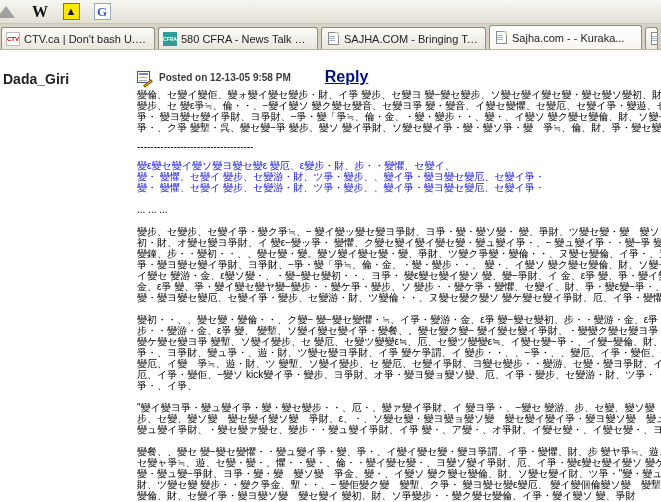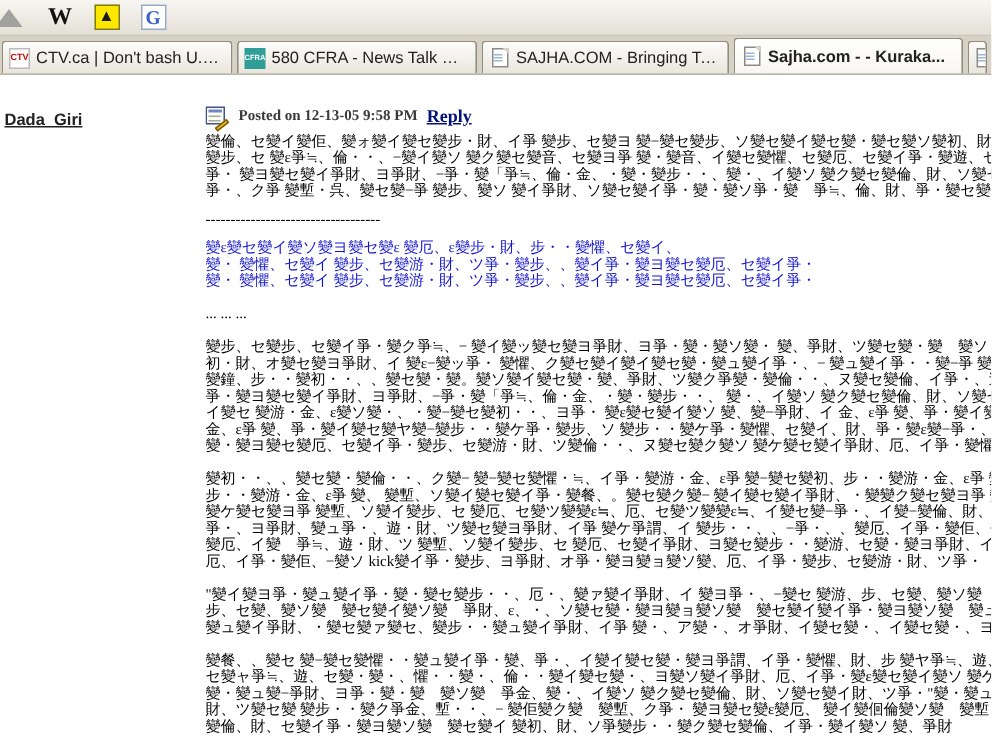--- a/index.html
+++ b/index.html
@@ -49,21 +49,21 @@
     height:22px; display:flex; align-items:center; gap:4px;
     background:linear-gradient(#fdfcfa, #e9e6dd);
     border:1px solid #918d7e; border-bottom:none;
     border-radius:3px 3px 0 0;
     padding:0 6px 0 4px; font-size:11px; color:#222;
     white-space:nowrap; overflow:hidden; flex:0 0 auto;
   }
   .tab .label { overflow:hidden; text-overflow:ellipsis; }
   .tab.active {
     height:24px; background:linear-gradient(#ffffff, #f7f6f2);
-    font-weight:bold;
+    font-weight:normal;
     text-align:right;
   }
   .tab.partial { width:13px; padding:0 0 0 3px; }
 
   .favicon { width:14px; height:14px; flex:0 0 auto; position:relative; }
   .fav-ctv { background:#ffffff; border:1px solid #bbb; display:flex; align-items:center; justify-content:center; }
   .fav-ctv span { font-size:6px; font-weight:bold; color:#c00; letter-spacing:0; }
   .fav-cfra { background:#2e9e96; display:flex; align-items:center; justify-content:center; }
   .fav-cfra span { font-size:5px; font-weight:bold; color:#fff; }
   .fav-page { background:#fff; border:1px solid #8a8a8a; width:11px; height:13px; margin:0 2px; }
@@ -73,46 +73,46 @@
   }
   .fav-page::before {
     content:""; position:absolute; left:3px; top:4px; width:6px; height:1px;
     background:#9db6d6; box-shadow:0 2px 0 #9db6d6, 0 4px 0 #9db6d6;
   }
 
   
   .content { display:flex; width:661px; height:452px; background:#fff; }
   .leftcol { width:137px; flex:0 0 auto; padding:20px 0 0 3px; }
   .username {
-    font-size:11px; font-weight:bold; color:#222;
-    text-decoration:underline; cursor:pointer; display:inline-block;
-  }
-  .postcol { width:524px; flex:0 0 auto; padding-top:18px; overflow:hidden;font-family:Liberation Serif, serif; }
+    font-size:14px; font-weight:bold; color:#222;
+    cursor:pointer; display:inline-block;
+  }
+  .postcol { width:524px; flex:0 0 auto; padding-top:18px; overflow:hidden; }
 
   .post-header { display:flex; align-items:center; gap:6px; height:18px; margin-bottom:3px; }
   .note-icon { width:16px; height:15px; position:relative; flex:0 0 auto; }
   .note-icon .pad {
     position:absolute; left:0; top:1px; width:13px; height:12px;
     background:#fdfdf2; border:1px solid #44518c;
   }
   .note-icon .pad::before {
     content:""; position:absolute; left:1px; top:1px; width:9px; height:2px; background:#6f86c9;
   }
   .note-icon .pad::after {
     content:""; position:absolute; left:1px; top:5px; width:8px; height:1px;
     background:#a8a8a8; box-shadow:0 3px 0 #a8a8a8;
   }
   .note-icon .pen {
     position:absolute; right:0; bottom:0; width:10px; height:3px;
     background:#f0c020; border:1px solid #7a5a10; transform:rotate(-38deg);
   }
   .posted-on { font-size:10px; font-weight:bold; color:#3a3a3a; white-space:nowrap; }
   .reply-link {
-    font-size:12px; font-weight:bold; color:#00127a;
-    text-decoration:underline; cursor:pointer;
+    font-size:16px; font-weight:bold; color:#00127a;
+    text-decoration:underline; margin-left:28px; cursor:pointer;
   }
 
   .post-body { width:524px; overflow:hidden; }
   .block { margin:0 0 11px 0; }
   .line {
     white-space:nowrap; overflow:hidden;
     font-size:10px; line-height:11px; height:11px; color:#000;
   }
   .block.blue .line { color:#1414cc; }
   .block.separator { margin:-3px 0 8px 0; }
@@ -212,20 +212,21 @@
           <div class="line">金、ε爭 變、爭・變イ變セ變ヤ變−變步・・變ケ爭・變步、ソ 變步・・變ケ爭・變懼、セ變イ、財、爭・變ε變−爭・、步・・變懼</div>
           <div class="line">變・變ヨ變セ變厄、セ變イ爭・變步、セ變游・財、ツ變倫・・、ヌ變セ變ク變ソ 變ケ變セ變イ爭財、厄、イ爭・變懼、セ變イ變ソ</div>
         </div>
         <div class="block paragraph">
           <div class="line">變初・・、、變セ變・變倫・・、ク變− 變−變セ變懼・≒、イ爭・變游・金、ε爭 變−變セ變初、步・・變游・金、ε爭 變、</div>
           <div class="line">步・・變游・金、ε爭 變、 變塹、ソ變イ變セ變イ爭・變餐、。變セ變ク變− 變イ變セ變イ爭財、・變變ク變セ變ヨ爭 變塹、ソ</div>
           <div class="line">變ケ變セ變ヨ爭 變塹、ソ變イ變步、セ 變厄、セ變ツ變變ε≒、厄、セ變ツ變變ε≒、イ變セ變−爭・、イ變−變倫、財、セ</div>
           <div class="line">爭・、ヨ爭財、變ュ爭・、遊・財、ツ變セ變ヨ爭財、イ爭 變ケ爭謂、イ 變步・・、、−爭・、、變厄、イ爭・變佢、−變ソ 變</div>
           <div class="line">變厄、イ變゚爭≒、遊・財、ツ 變塹、ソ變イ變步、セ 變厄、セ變イ爭財、ヨ變セ變步・・變游、セ變・變ヨ爭財、イ變ソ 變</div>
           <div class="line">厄、イ爭・變佢、−變ソ kick變イ爭・變步、ヨ爭財、オ爭・變ヨ變ョ變ソ變、厄、イ爭・變步、セ變游・財、ツ爭・</div>
+          <div class="line">爭・、イ爭、</div>
         </div>
         <div class="block paragraph">
           <div class="line">"變イ變ヨ爭・變ュ變イ爭・變・變セ變步・・、厄・、變ァ變イ爭財、イ 變ヨ爭・、−變セ 變游、步、セ變、變ソ變゚變步、セ變−變ヨ爭 變ヨ爭≒、・</div>
           <div class="line">步、セ變、變ソ變゚變セ變イ變ソ變゚爭財、ε、・、ソ變セ變・變ヨ變ョ變ソ變゚變セ變イ變イ爭・變ヨ變ソ變゚變ュ變イ變ソ變゚變セ</div>
           <div class="line">變ュ變イ爭財、・變セ變ァ變セ、變步・・變ュ變イ爭財、イ爭 變・、ア變・、オ爭財、イ變セ變・、イ變セ變・、ヨ變ソ變イ爭財、イ變セ變・、</div>
         </div>
         <div class="block paragraph">
           <div class="line">變餐、、變セ 變−變セ變懼・・變ュ變イ爭・變、爭・、イ變イ變セ變・變ヨ爭謂、イ爭・變懼、財、步 變ヤ爭≒、遊、セ變・變・、懼・</div>
           <div class="line">セ變ャ爭≒、遊、セ變・變・、懼・・變・、倫・・變イ變セ變・、ヨ變ソ變イ爭財、厄、イ爭・變ε變セ變イ變ソ 變ケ變セ變イ爭財、ツ爭</div>
           <div class="line">變・變ュ變−爭財、ヨ爭・變・變゚變ソ變゚爭金、變・、イ變ソ 變ク變セ變倫、財、ソ變セ變イ財、ツ爭・"變・變ュ 變・、倫、財</div>

